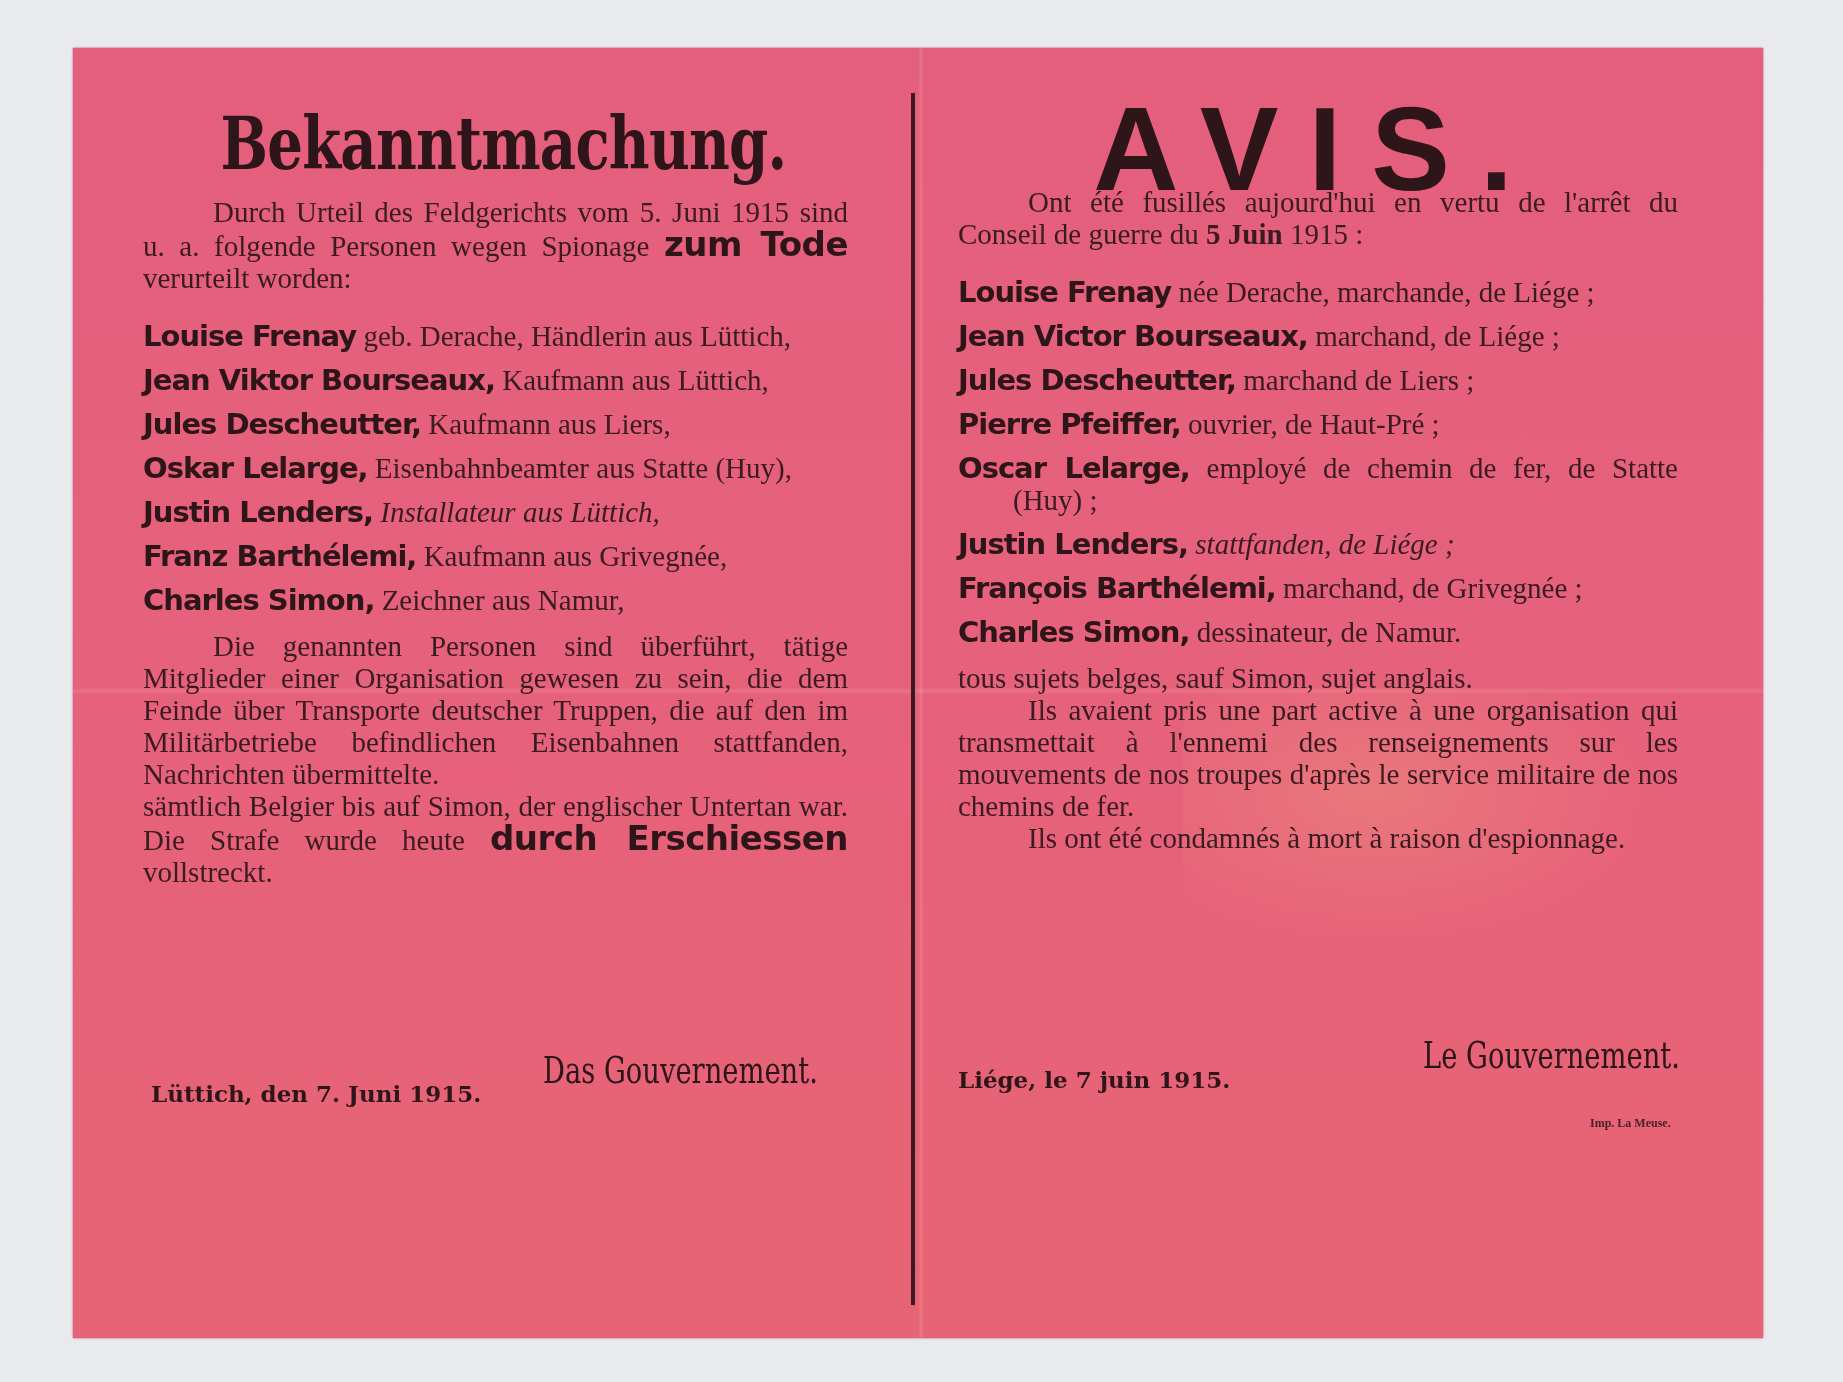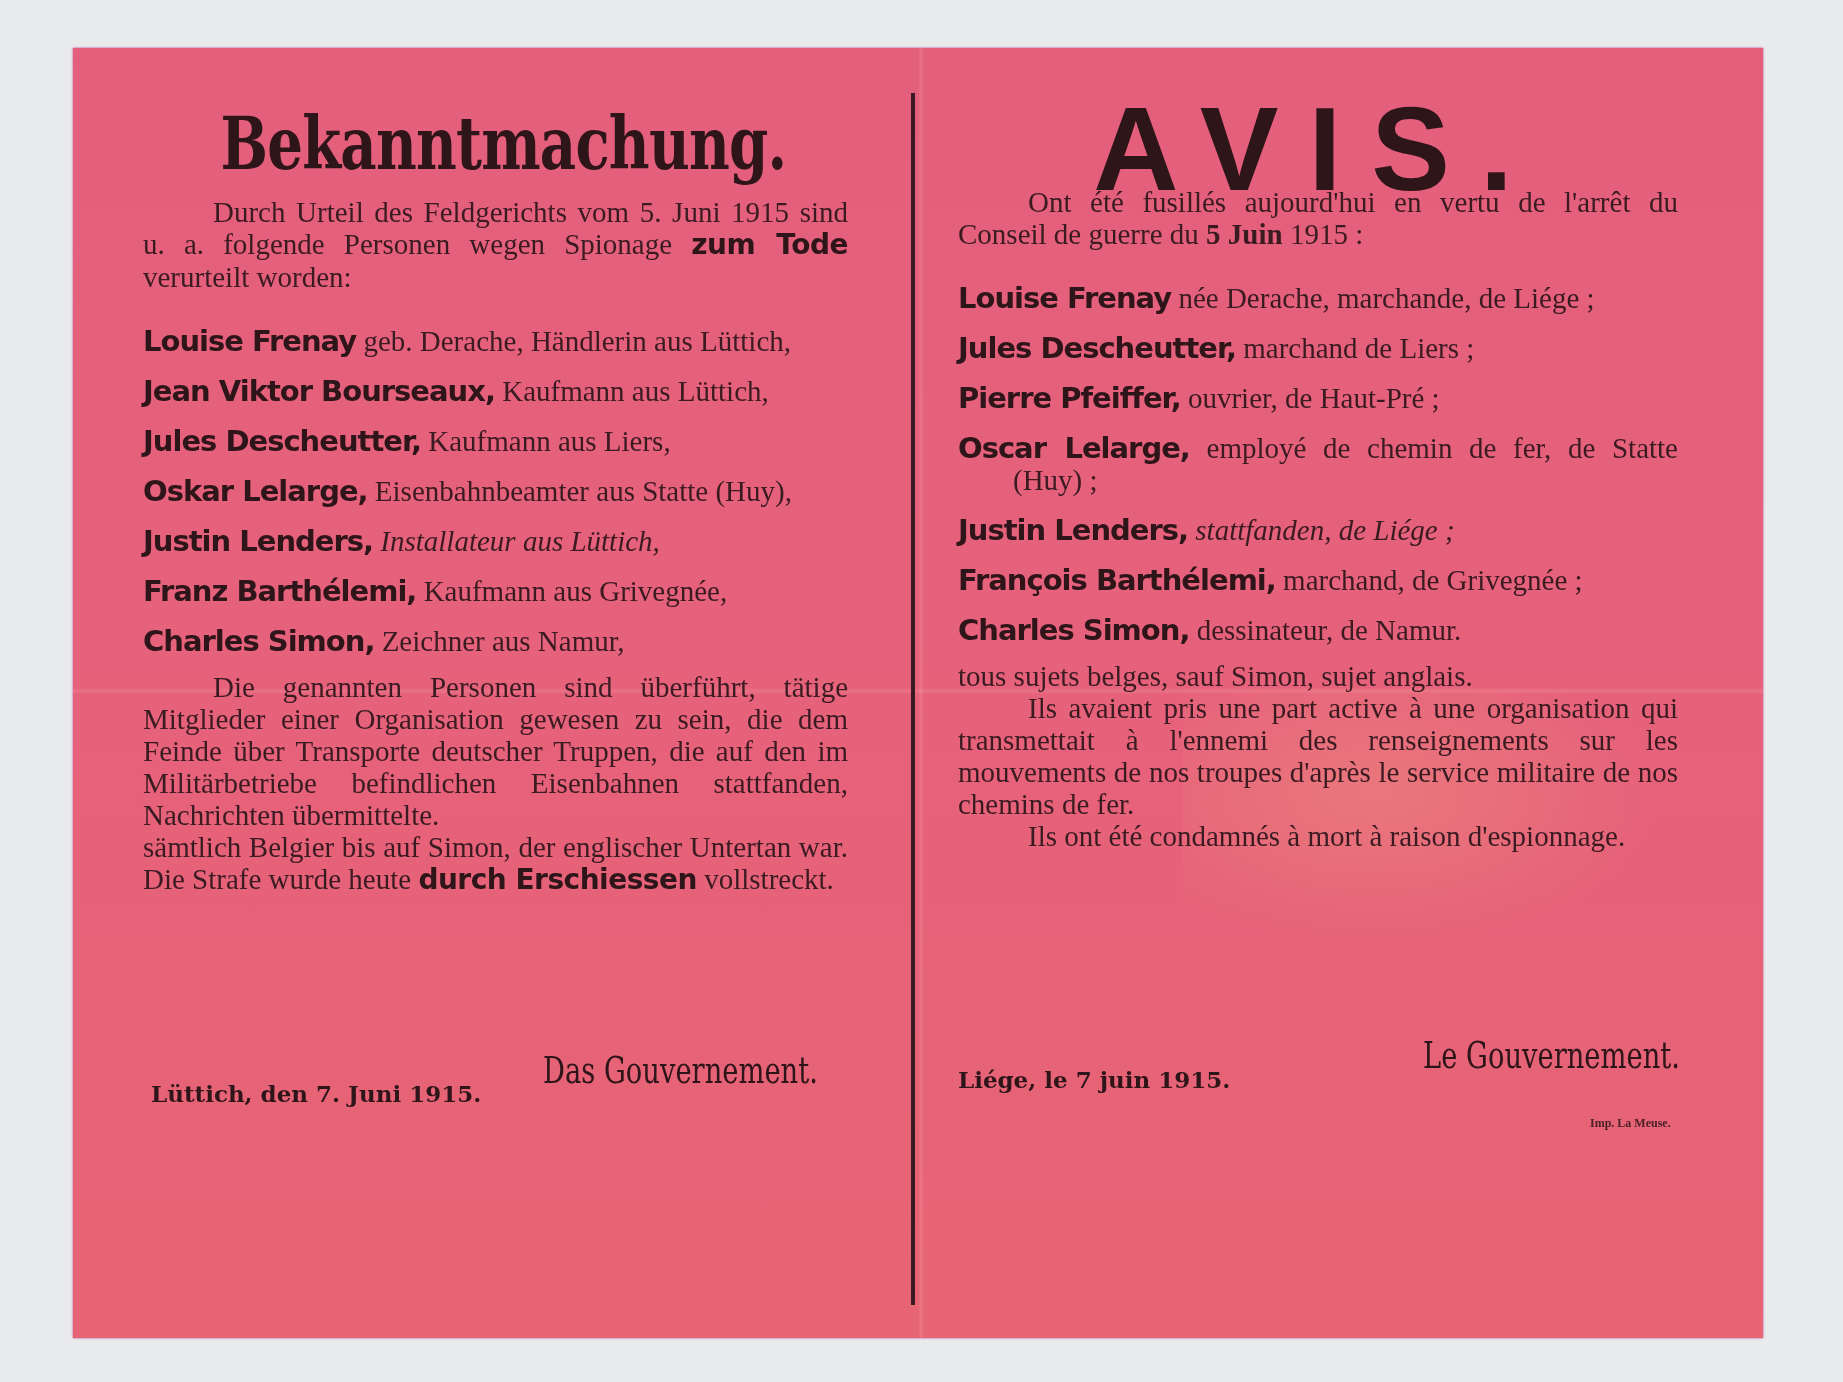--- a/index.html
+++ b/index.html
@@ -101,26 +101,26 @@
       text-align: justify;
       color: #3a1b22;
     }
     .body-left { top: 148px; }
     .body-right { top: 138px; }
     .para { margin: 0; }
     .indent { text-indent: 70px; }
     .bold-inline {
       font-family: "DejaVu Sans", sans-serif;
       font-weight: bold;
-      font-size: 28px;
+      font-size: 34px;
       color: #2d1519;
       letter-spacing: -0.5px;
     }
     .entry {
-      margin: 18px 0 0 0;
+      margin: 12px 0 0 0;
       padding-left: 55px;
       text-indent: -55px;
       text-align: justify;
     }
     .entry .name {
       font-family: "DejaVu Sans", sans-serif;
       font-weight: bold;
       font-size: 29px;
       letter-spacing: -1px;
       color: #2d1519;
@@ -203,20 +203,21 @@
     <div class="title-fr">AVIS.</div>
 
     <div class="body body-right">
       <p class="para indent">
         <span>Ont été fusillés aujourd'hui en vertu de l'arrêt du Conseil de guerre du </span><span style="font-weight:bold">5 Juin</span><span> 1915 :</span>
       </p>
 
       <div class="gap"></div>
 
       <p class="entry"><span class="name">Louise Frenay</span><span class="desc"> née Derache, marchande, de Liége ;</span></p>
+      <p class="entry"><span class="name">Jean Victor Bourseaux,</span><span class="desc"> marchand, de Liége ;</span></p>
       <p class="entry"><span class="name">Jules Descheutter,</span><span class="desc"> marchand de Liers ;</span></p>
       <p class="entry"><span class="name">Pierre Pfeiffer,</span><span class="desc"> ouvrier, de Haut-Pré ;</span></p>
       <p class="entry"><span class="name">Oscar Lelarge,</span><span class="desc"> employé de chemin de fer, de Statte (Huy) ;</span></p>
       <p class="entry"><span class="name">Justin Lenders,</span><span class="desc italic"> stattfanden, de Liége ;</span></p>
       <p class="entry"><span class="name">François Barthélemi,</span><span class="desc"> marchand, de Grivegnée ;</span></p>
       <p class="entry"><span class="name">Charles Simon,</span><span class="desc"> dessinateur, de Namur.</span></p>
 
       <div class="gap"></div>
 
       <p class="para">tous sujets belges, sauf Simon, sujet anglais.</p>

